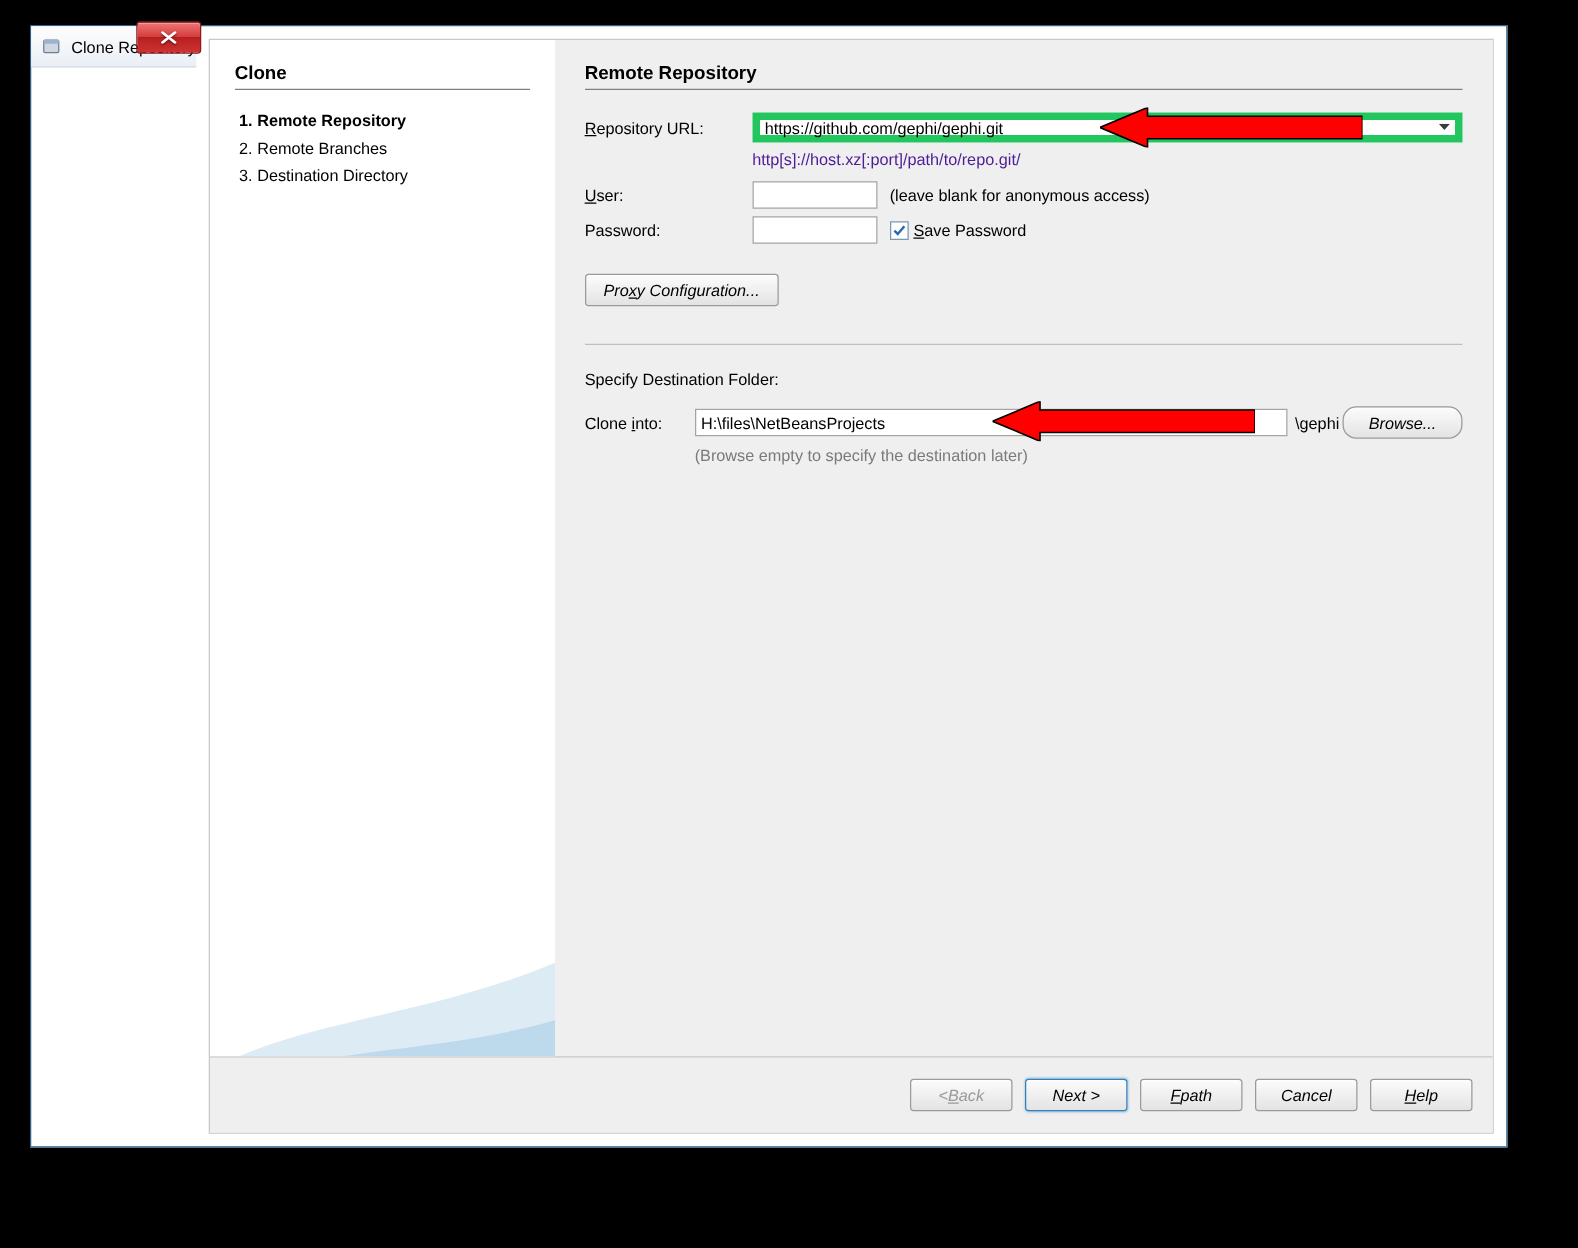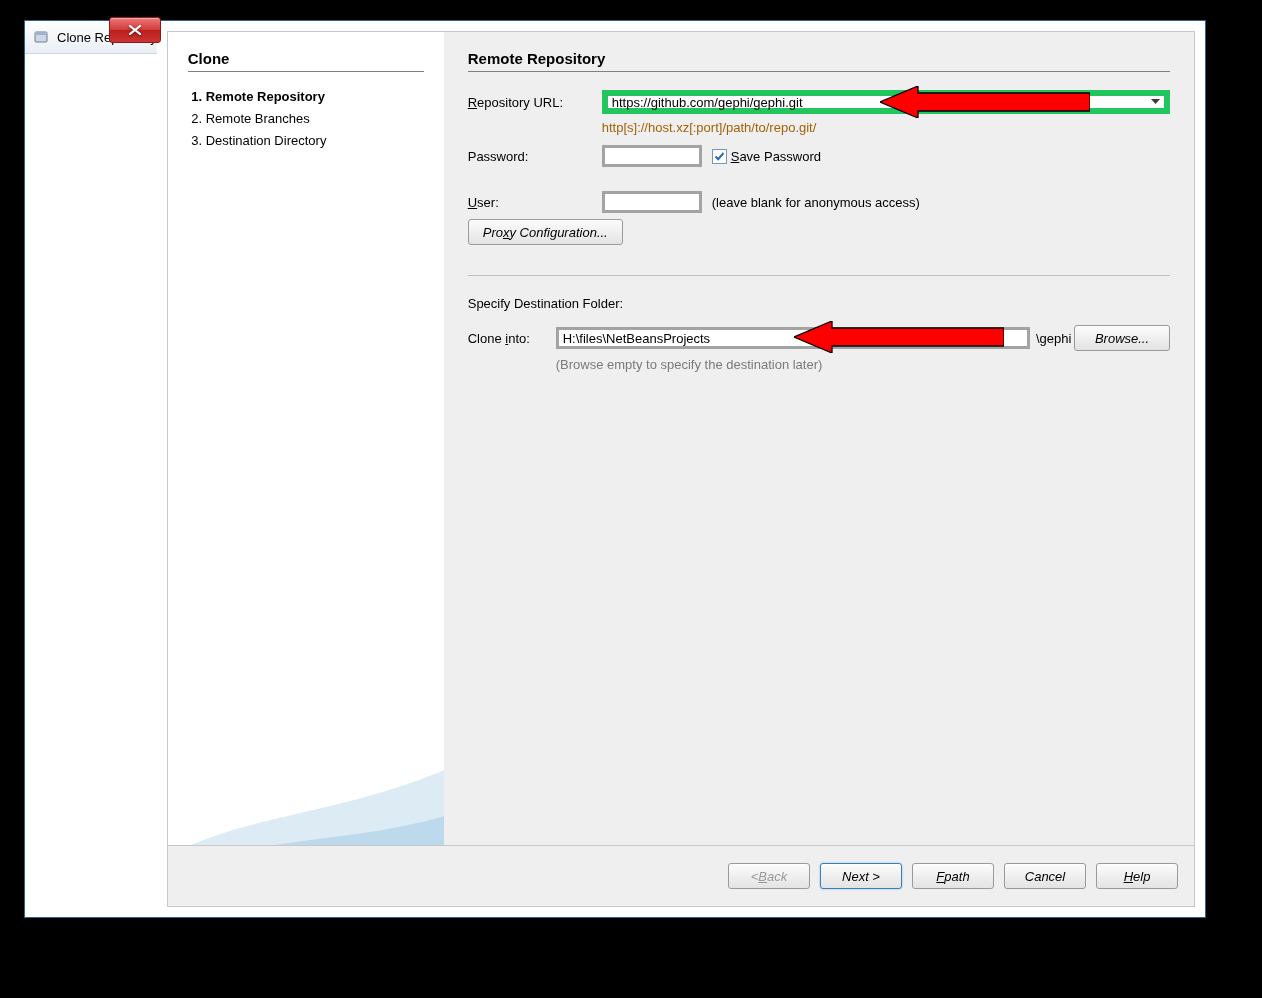--- a/index.html
+++ b/index.html
@@ -125,21 +125,21 @@
     align-items: center;
     margin-bottom: 6px;
     position: relative;
   }
   .row-label {
     width: 134px;
     font-size: 13px;
   }
   .u { text-decoration: underline; }
   input.text {
-    border: 3px solid #a3a3a3;
+    border: 1px solid #a3a3a3;
     height: 22px;
     padding: 0 4px;
     font-size: 13px;
     font-family: inherit;
     background: #fff;
     box-sizing: border-box;
   }
   .combo-url {
     flex: 1;
     display: flex;
@@ -160,21 +160,21 @@
     background: transparent;
   }
   .combo-url .dd {
     width: 18px;
     display: flex;
     align-items: center;
     justify-content: center;
   }
   .hint {
     font-size: 13px;
-    color: #a16207;
+    color: #4c1d95;
     margin: 4px 0 10px 134px;
   }
   .gray { color: #7a7a7a; }
   input.short { width: 100px; }
   .note-inline {
     margin-left: 10px;
     font-size: 13px;
   }
   .chk {
     width: 15px; height: 15px;
@@ -304,52 +304,52 @@
                 </svg>
             </div>
           </div>
           <svg class="arrow" style="left:412px; top:-4px;" width="210" height="32">
             <polygon points="0,16 38,0 38,7 210,7 210,25 38,25 38,32" fill="#ff0000" stroke="#000" stroke-width="1.3"></polygon>
           </svg>
         </div>
 
         <div class="hint">http[s]://host.xz[:port]/path/to/repo.git/</div>
 
+        <div class="row">
+          <div class="row-label"><span class="u">U</span><span>ser:</span></div>
+          <input class="text short" type="text" value="" style="">
+          <span class="note-inline">(leave blank for anonymous access)</span>
+        </div>
+
         <div class="row" style="margin-bottom:24px;">
           <div class="row-label">Password:</div>
           <input class="text short" type="password" value="" style="">
           <span class="chk">
             <svg width="11" height="11" viewBox="0 0 11 11">
                 <path d="M1.5 5.5 L4.2 8.2 L9.5 2" stroke="#2b6cb0" stroke-width="2" fill="none"></path>
               </svg>
           </span>
           <span><span class="u">S</span><span>ave Password</span></span>
         </div>
 
-        <div class="row">
-          <div class="row-label"><span class="u">U</span><span>ser:</span></div>
-          <input class="text short" type="text" value="" style="">
-          <span class="note-inline">(leave blank for anonymous access)</span>
-        </div>
-
         <button class="btnx">
             <span>Pro</span>
             <span class="u">x</span>
             <span>y Configuration...</span>
           </button>
 
         <hr class="divider">
 
         <div class="section-label">Specify Destination Folder:</div>
 
         <div class="row clone-row">
           <div class="row-label" style="width:88px;"><span>Clone </span><span class="u">i</span><span>nto:</span></div>
           <input class="text" type="text" value="H:\files\NetBeansProjects" style="">
           <span class="clone-suffix">\gephi</span>
-          <button class="btnx" style="margin-left:8px; width:96px; justify-content:center;">Browse...</button>
+          <button class="btnx" style="margin-left:8px; width:96px; justify-content:center;border-radius:11px;">Browse...</button>
           <svg class="arrow" style="left:326px; top:-4px;" width="210" height="32">
             <polygon points="0,16 38,0 38,7 210,7 210,25 38,25 38,32" fill="#ff0000" stroke="#000" stroke-width="1.3"></polygon>
           </svg>
         </div>
 
         <div class="hint gray" style="margin-left:88px;">(Browse empty to specify the destination later)</div>
       </div>
     </div>
 
     <div class="footer">

